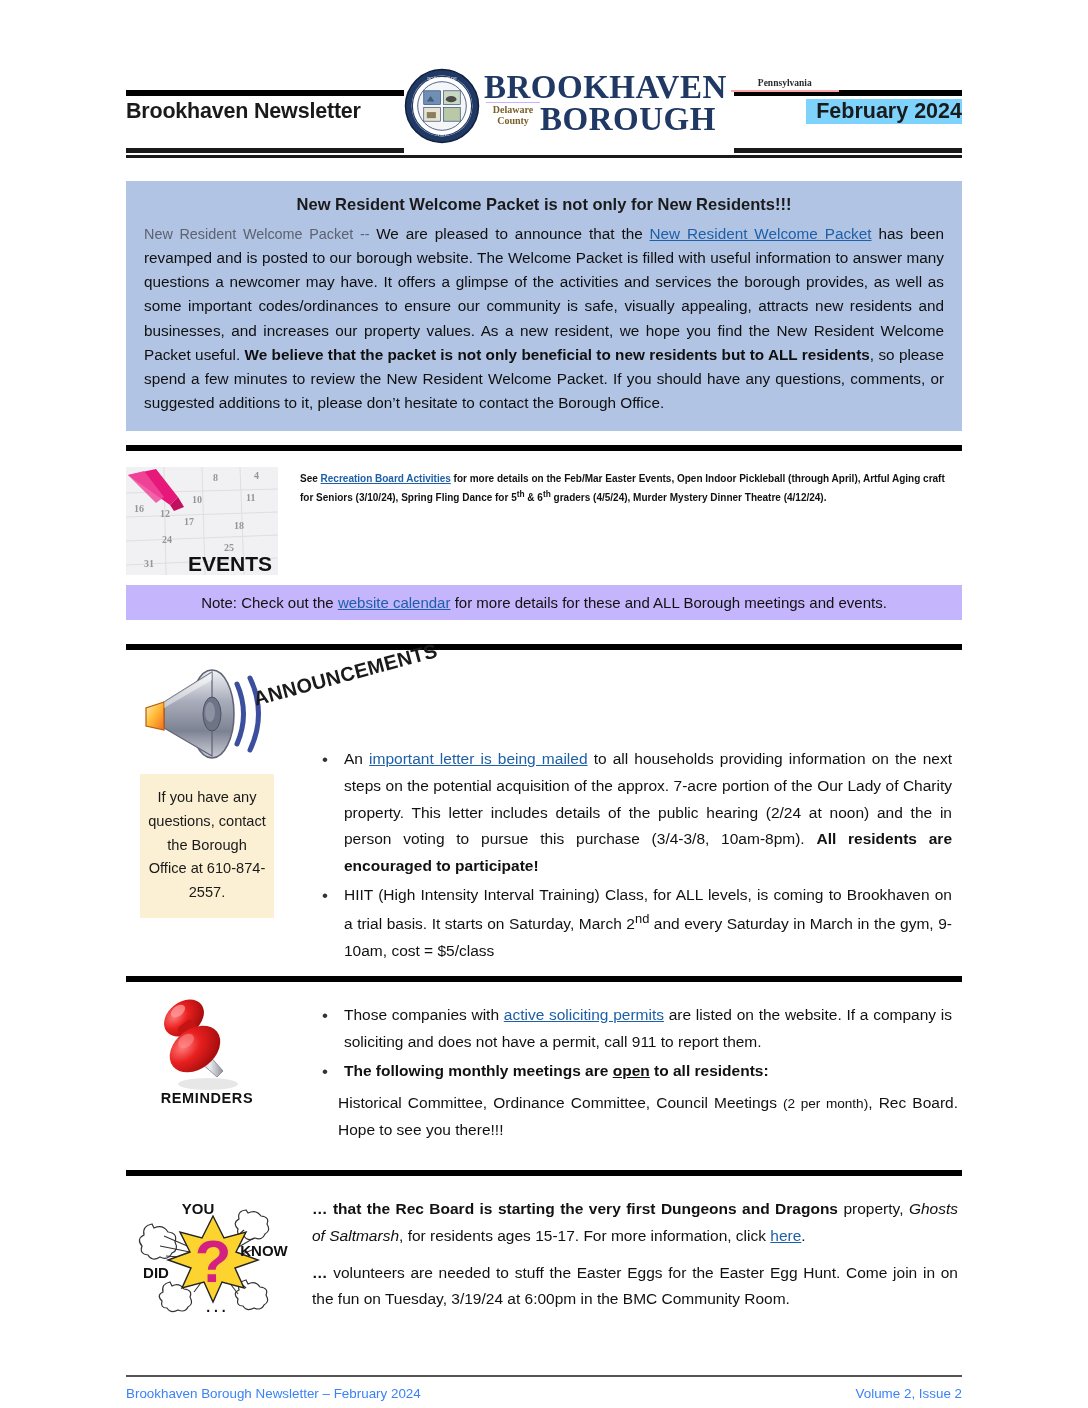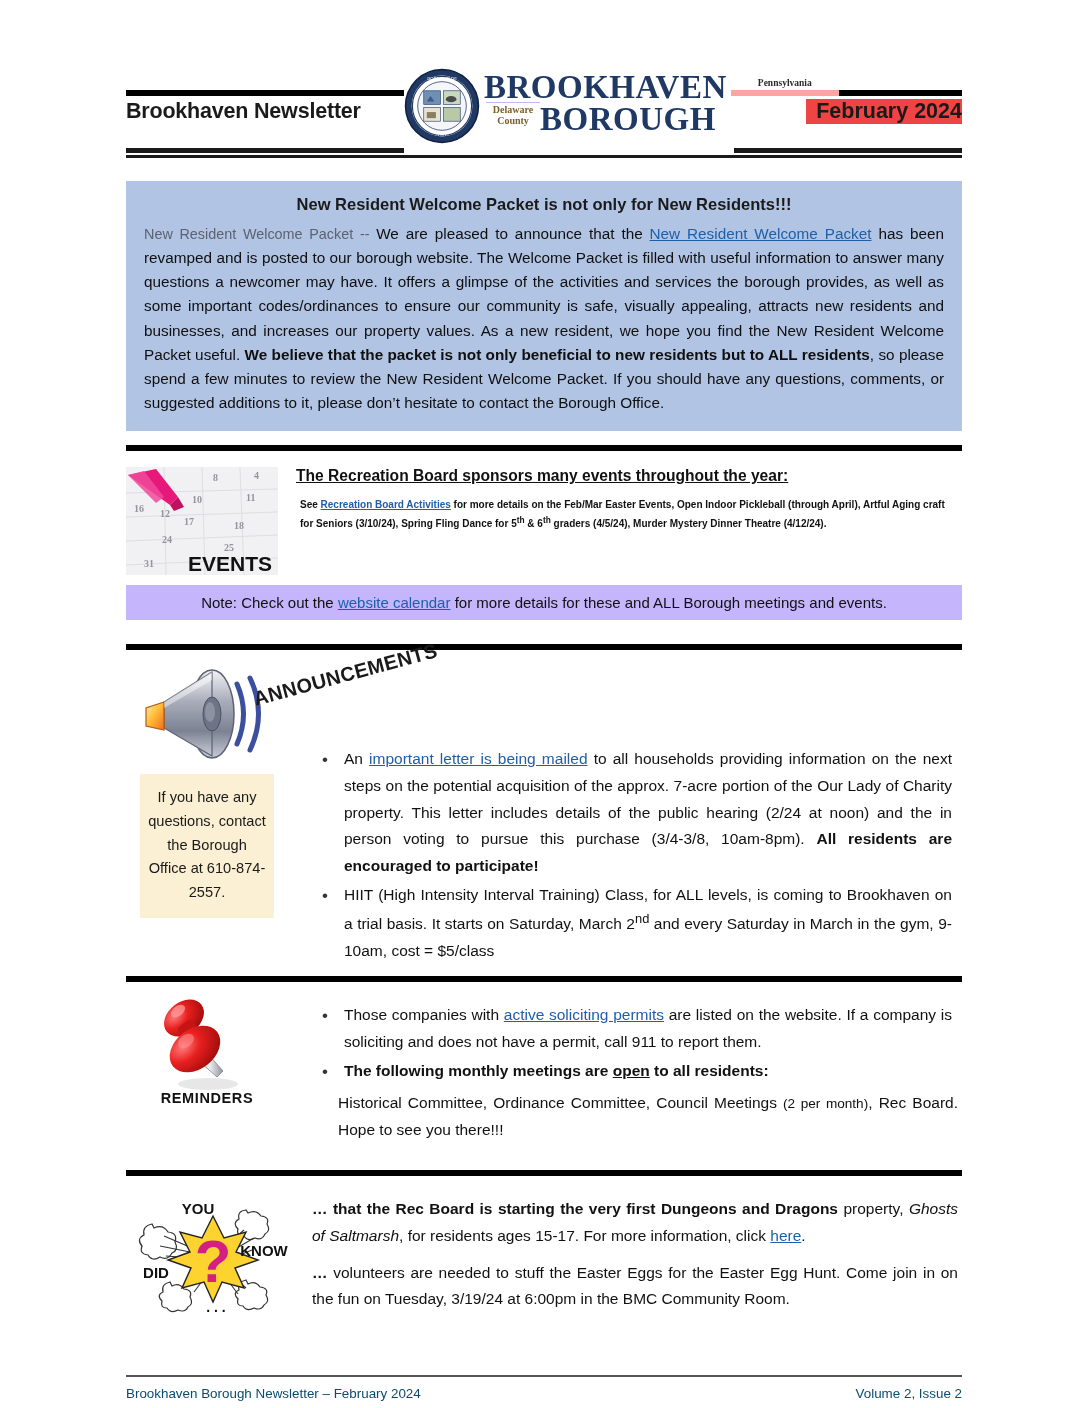--- a/index.html
+++ b/index.html
@@ -62,21 +62,21 @@
     padding-right: 10px;
     z-index: 3;
   }
   .masthead-date {
     position: absolute;
     top: 44px;
     right: 0;
     font-size: 21.5px;
     font-weight: bold;
     color: #1a1a1a;
-    background: #ef4444;
+    background: #7dd3fc;
     padding-left: 10px;
     z-index: 3;
   }
   .logo-wrap {
     position: absolute;
     top: 0px;
     left: 278px;
     width: 330px;
     height: 98px;
     background: #fff;
@@ -119,21 +119,21 @@
   .logo-penn {
     position: absolute;
     font-family: "Liberation Serif", serif;
     font-size: 9.5px;
     font-weight: bold;
     color: #2a2a2a;
     right: -112px;
     top: 6px;
     width: 108px;
     text-align: center;
-    border-bottom: 6px solid #fca5a5;
+    border-bottom: 2px solid #fca5a5;
     padding-bottom: 2px;
   }
 
   
   .sec-rule {
     width: 100%;
     height: 6px;
     background: #000;
     margin: 0;
   }
@@ -292,21 +292,21 @@
     left: 126px;
     right: 126px;
     bottom: 62px;
   }
   .footer-rule { width: 100%; height: 2px; background: #555; }
   .footer-row {
     display: flex;
     justify-content: space-between;
     margin-top: 9px;
     font-size: 13.4px;
-    color: #0c4a6e;
+    color: #3b82f6;
   }
 </style>
 </head>
 <body>
 
 <div class="page">
 
   <div class="masthead">
     <div class="masthead-top"></div>
     <div class="masthead-bottom"></div>
@@ -376,21 +376,20 @@
         </g>
         <g>
           <path d="M2 8 L30 2 L52 30 L44 38 Z" fill="#e6197a"></path>
           <path d="M44 38 L52 30 L58 40 L48 44 Z" fill="#c0105f"></path>
           <path d="M2 8 L18 4 L38 30 L30 36 Z" fill="#f04a9b" opacity="0.85"></path>
         </g>
         <text x="146" y="104" text-anchor="end" font-family="Liberation Sans, sans-serif" font-size="21" font-weight="bold" fill="#111">EVENTS</text>
       </svg>
     </div>
     <div class="evt-text">
-      <h3>The Recreation Board sponsors many events throughout the year:</h3>
       <p><span>See </span><a class="lnk" href="#">Recreation Board Activities</a><span> for more details on the Feb/Mar Easter Events, Open Indoor Pickleball (through April), Artful Aging craft for Seniors (3/10/24), Spring Fling Dance for 5</span><sup>th</sup><span> &amp; 6</span><sup>th</sup><span> graders (4/5/24), Murder Mystery Dinner Theatre (4/12/24).</span></p>
     </div>
   </div>
 
   <div class="green-note">
     <span>Note: Check out the </span><a class="lnk" href="#">website calendar</a><span> for more details for these and ALL Borough meetings and events.</span>
   </div>
 
   <div class="sec-rule" style="margin-top:24px"></div>
 

